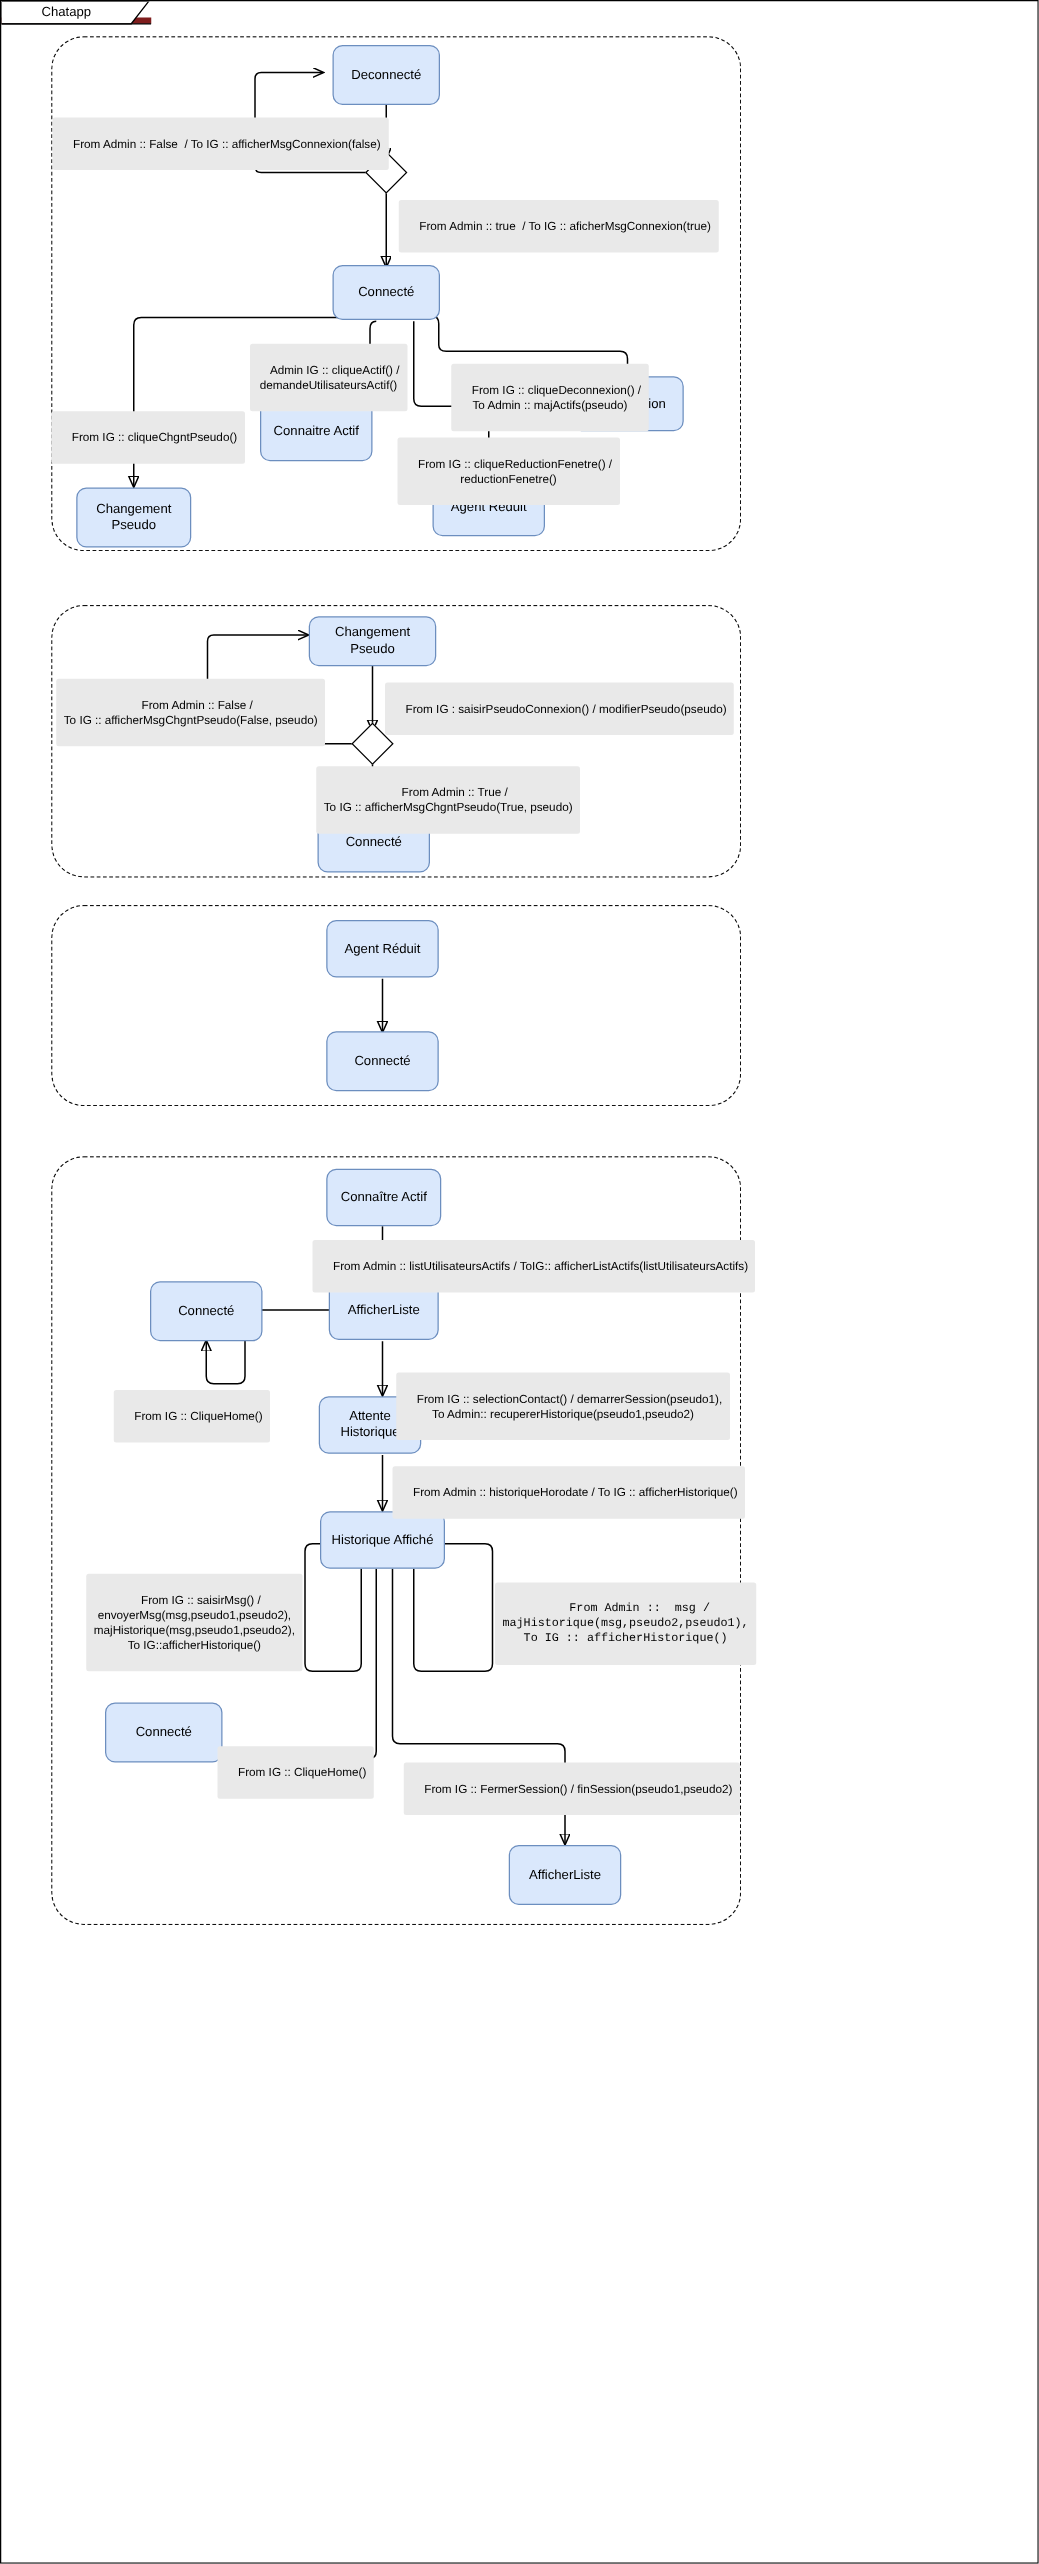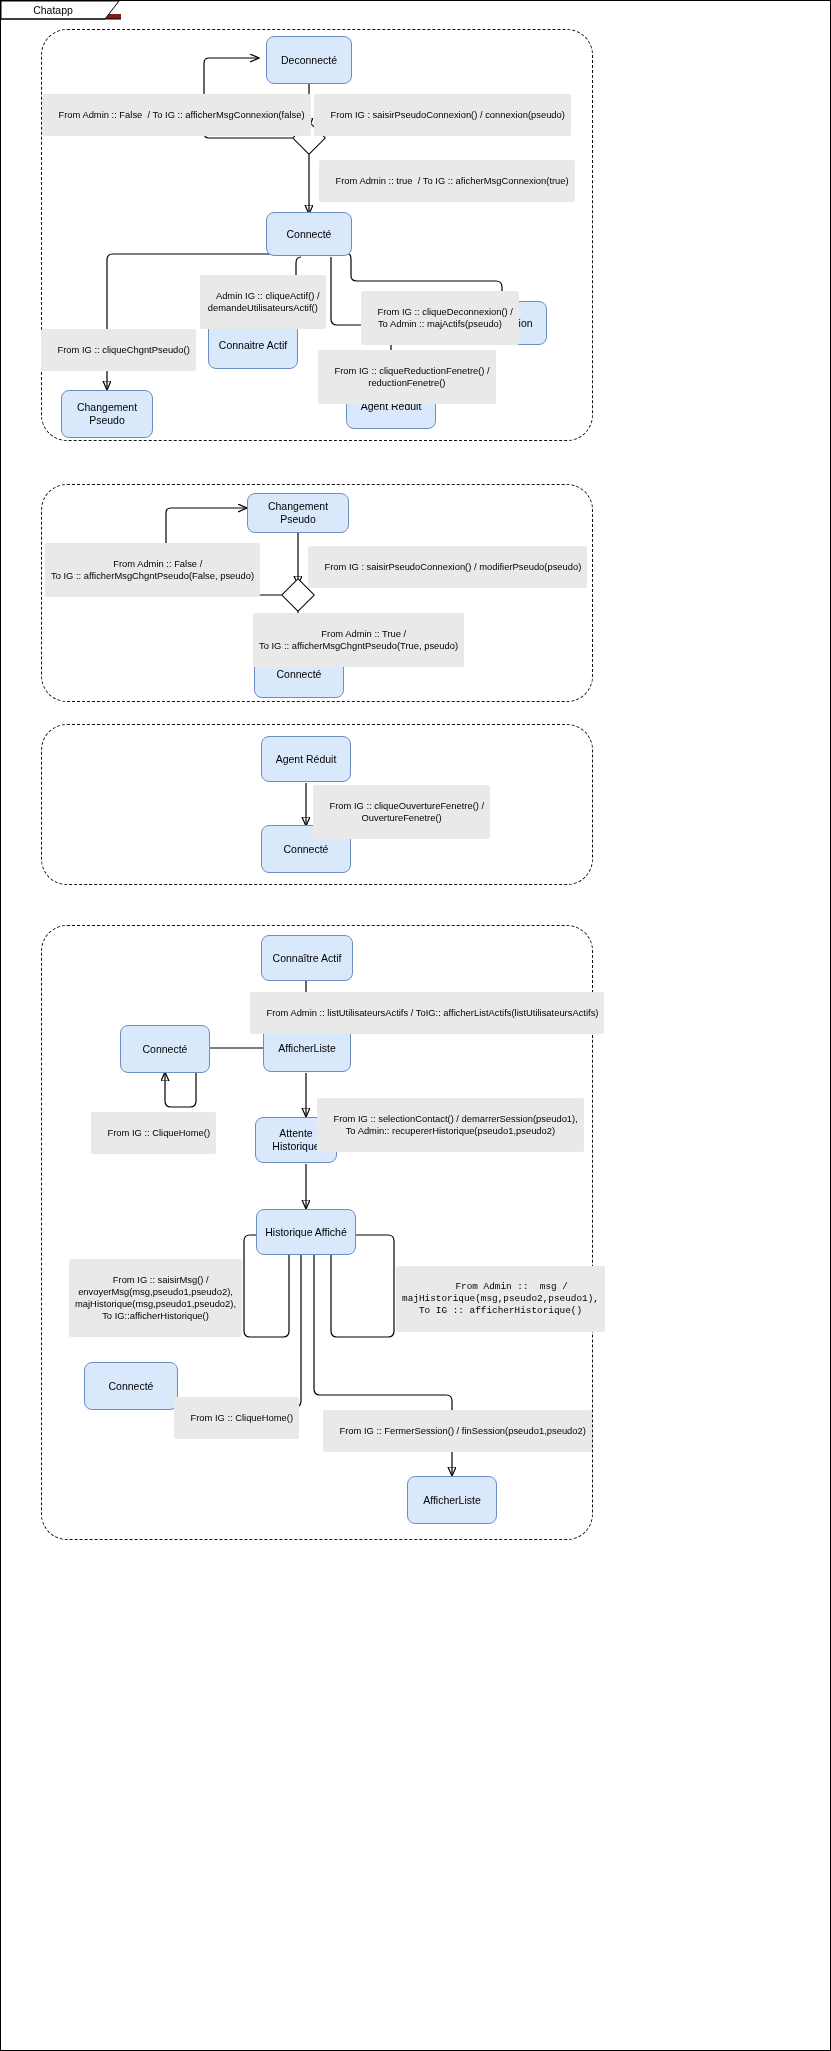--- a/index.html
+++ b/index.html
@@ -187,23 +187,20 @@
   </div>
 
   <div class="state" style="left:345px; top:382px; width:90px; height:46px;">
     <span>Agent Réduit</span>
   </div>
 
   <div class="lbl" style="left:41px; top:93px;">
     <span>From Admin :: False  / To IG :: afficherMsgConnexion(false)</span>
   </div>
 
-  <div class="lbl" style="left:313px; top:93px;">
-    <span>From IG : saisirPseudoConnexion() / connexion(pseudo)</span>
-  </div>
 
   <div class="lbl" style="left:318px; top:159px;">
     <span>From Admin :: true  / To IG :: aficherMsgConnexion(true)</span>
   </div>
 
   <div class="lbl ctr" style="left:199px; top:274px;">
     <span>Admin IG :: cliqueActif() /
 demandeUtilisateursActif()</span>
   </div>
 
@@ -250,24 +247,20 @@
   <div class="region" style="left:40px; top:723px; width:552px; height:161px;"></div>
 
   <div class="state" style="left:260px; top:735px; width:90px; height:46px;">
     <span>Agent Réduit</span>
   </div>
 
   <div class="state" style="left:260px; top:824px; width:90px; height:48px;">
     <span>Connecté</span>
   </div>
 
-  <div class="lbl ctr" style="left:312px; top:784px;">
-    <span>From IG :: cliqueOuvertureFenetre() /
-OuvertureFenetre()</span>
-  </div>
 
   <div class="region" style="left:40px; top:924px; width:552px; height:615px;"></div>
 
   <div class="state" style="left:260px; top:934px; width:92px; height:46px;">
     <span>Connaître Actif</span>
   </div>
 
   <div class="state" style="left:262px; top:1023px; width:88px; height:48px;">
     <span>AfficherListe</span>
   </div>
@@ -298,20 +291,23 @@
 
   <div class="lbl ctr" style="left:316px; top:1077px;margin-top:20px;">
     <span>From IG :: selectionContact() / demarrerSession(pseudo1),
 To Admin:: recupererHistorique(pseudo1,pseudo2)</span>
   </div>
 
   <div class="lbl" style="left:90px; top:1111px;">
     <span>From IG :: CliqueHome()</span>
   </div>
 
+  <div class="lbl" style="left:313px; top:1172px;">
+    <span>From Admin :: historiqueHorodate / To IG :: afficherHistorique()</span>
+  </div>
 
   <div class="lbl ctr" style="left:68px; top:1258px;">
     <span>From IG :: saisirMsg() /
 envoyerMsg(msg,pseudo1,pseudo2),
 majHistorique(msg,pseudo1,pseudo2),
 To IG::afficherHistorique()</span>
   </div>
 
   <div class="lbl ctr" style="left:395px; top:1265px;font-family:Liberation Mono, monospace;">
     <span>From Admin ::  msg /

